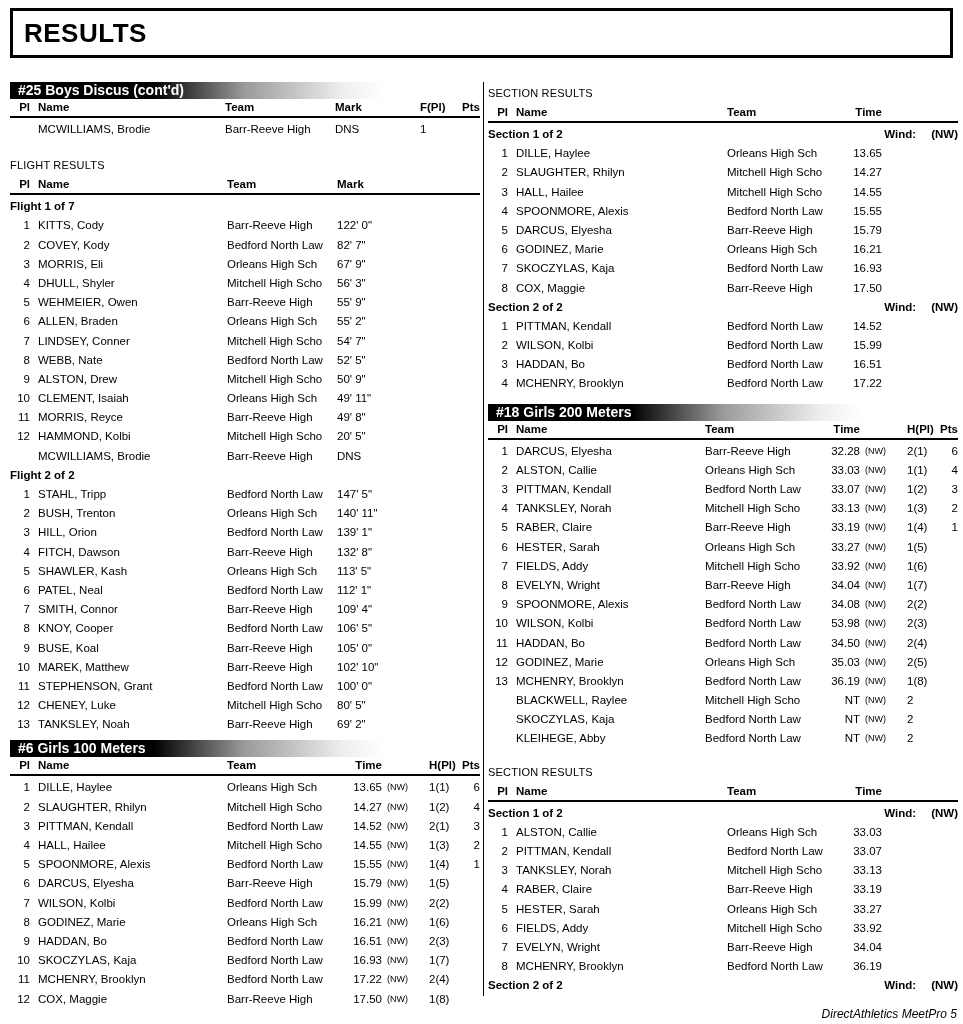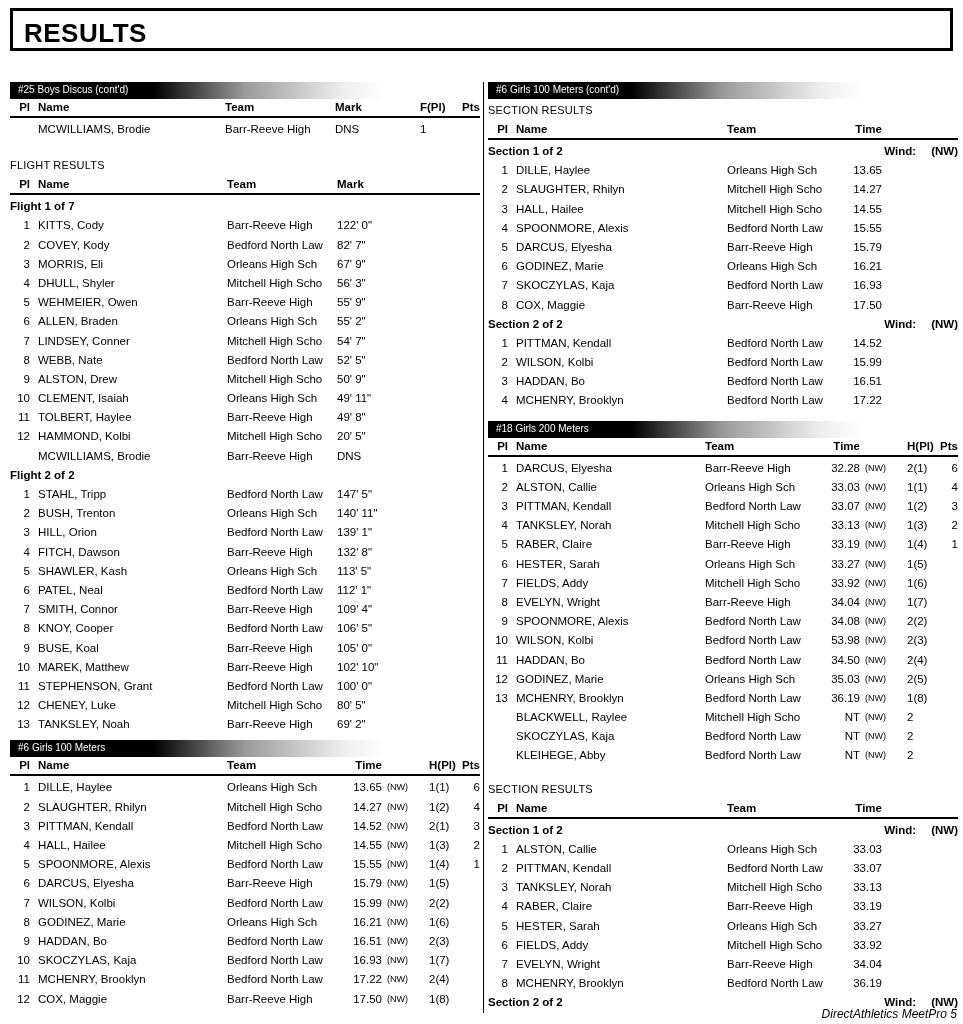--- a/index.html
+++ b/index.html
@@ -1,21 +1,21 @@
 <!DOCTYPE html>
 <html><head>
 <meta charset="utf-8">
 <style>
   html,body{margin:0;padding:0;}
   body{
     width:963px;height:1024px;background:#fff;color:#000;
     font-family:"Liberation Sans",sans-serif;overflow:hidden;position:relative;
   }
   .title-box{
-    position:absolute;left:10px;top:8px;width:943px;height:43px;
+    position:absolute;left:10px;top:8px;width:943px;height:50px;
     border:3px solid #000;box-sizing:border-box;background:#fff;
   }
   .title-text{
     display:block;font-size:26px;font-weight:bold;letter-spacing:.5px;
     padding:8px 0 0 11px;line-height:28px;
   }
   .col{position:absolute;top:82px;}
   .col-left{left:10px;width:470px;}
   .col-right{left:483px;width:475px;border-left:1px solid #000;padding-left:4px;box-sizing:border-box;}
   .footer{
@@ -25,21 +25,21 @@
   }
   
   .block{margin-top:0;}
   .col-left .block:nth-child(2){margin-top:17px;}
   .col-left .block:nth-child(3){margin-top:6px;}
   .col-right .block:nth-child(2){margin-top:10px;}
   .col-right .block:nth-child(3){margin-top:14px;}
   .event-bar{
     height:17px;width:80.5%;box-sizing:border-box;padding-left:8px;
     background:linear-gradient(90deg,#000 0%,#000 38%,#9a9a9a 62%,#eee 88%,#fff 99%);
-    color:#fff;font-weight:normal;font-size:10px;line-height:16px;
+    color:#fff;font-weight:bold;font-size:14px;line-height:16px;
     white-space:nowrap;margin-bottom:1px;
   }
   .sub-heading{font-size:11px;font-weight:normal;letter-spacing:.2px;margin:2px 0 3px;line-height:18px;}
   .row{display:flex;height:19.2px;line-height:19.2px;font-size:11.5px;white-space:nowrap;}
   .header-row{font-weight:bold;height:16px;line-height:15px;border-bottom:2px solid #000;margin-bottom:2px;}
   .group-row{font-weight:bold;justify-content:space-between;}
   .group-wind .wind-label{margin-right:15px;}
   .c{flex:0 0 auto;overflow:hidden;}
   .c0{width:20px;text-align:right;}
   .c1{flex:1 1 auto;margin-left:8px;}
@@ -147,21 +147,21 @@
           <span class="c c3">50' 9"</span>
         </div>
         <div class="row data-row cols-marks3">
           <span class="c c0">10</span>
           <span class="c c1">CLEMENT, Isaiah</span>
           <span class="c c2">Orleans High Sch</span>
           <span class="c c3">49' 11"</span>
         </div>
         <div class="row data-row cols-marks3">
           <span class="c c0">11</span>
-          <span class="c c1">TOLBERT, Haylee</span>
+          <span class="c c1">MORRIS, Reyce</span>
           <span class="c c2">Barr-Reeve High</span>
           <span class="c c3">49' 8"</span>
         </div>
         <div class="row data-row cols-marks3">
           <span class="c c0">12</span>
           <span class="c c1">HAMMOND, Kolbi</span>
           <span class="c c2">Mitchell High Scho</span>
           <span class="c c3">20' 5"</span>
         </div>
         <div class="row data-row cols-marks3">
@@ -368,21 +368,20 @@
           <span class="c c2">Barr-Reeve High</span>
           <span class="c c3">17.50</span>
           <span class="c c4">(NW)</span>
           <span class="c c5">1(8)</span>
           <span class="c c6"></span>
         </div>
       </div>
     </div>
   <div class="col col-right">
       <div class="block">
-        <div class="event-bar"><span>#6 Girls 100 Meters (cont'd)</span></div>
         <div class="sub-heading">SECTION RESULTS</div>
         <div class="row header-row cols-time3">
           <span class="c c0">Pl</span>
           <span class="c c1">Name</span>
           <span class="c c2">Team</span>
           <span class="c c3">Time</span>
         </div>
         <div class="row group-row">
           <span class="group-label">Section 1 of 2</span>
           <span class="group-wind"><span class="wind-label">Wind:</span><span class="wind-value">(NW)</span></span>

